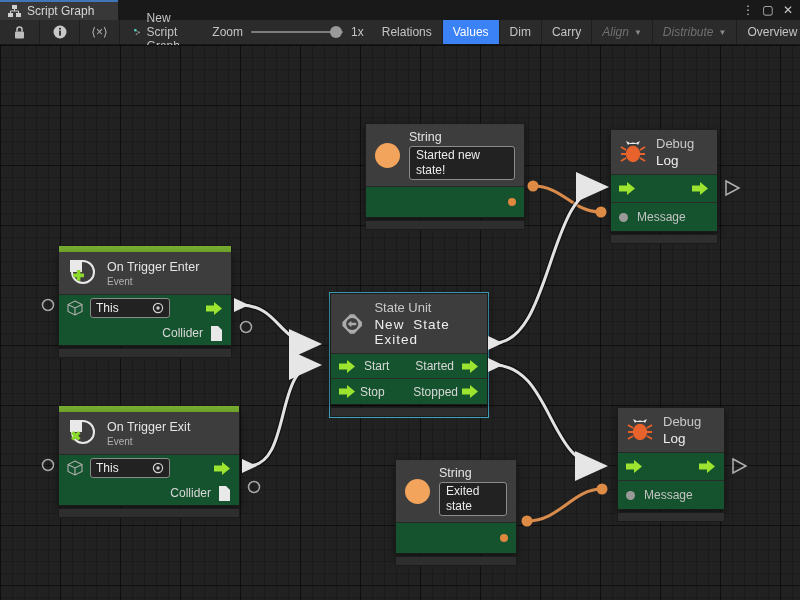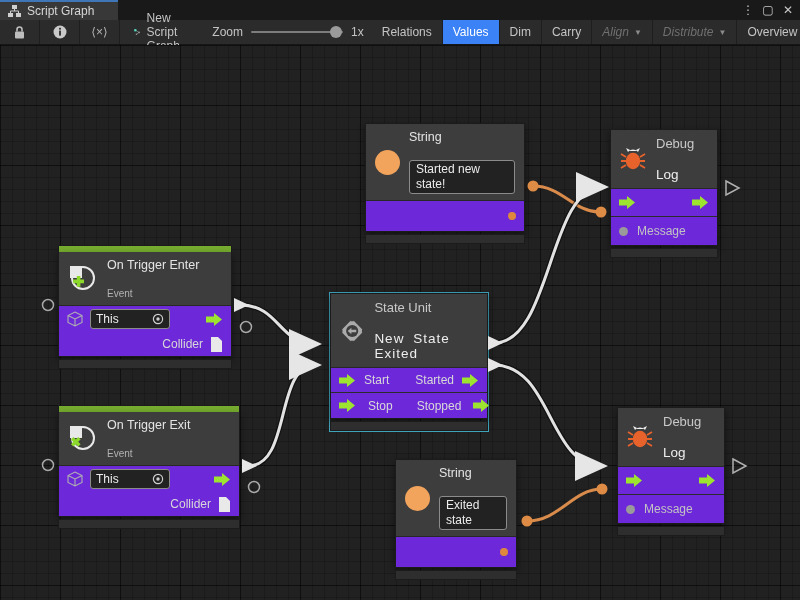--- a/index.html
+++ b/index.html
@@ -34,27 +34,27 @@
       linear-gradient(rgba(0,0,0,.18) 1px,transparent 1px),
       linear-gradient(90deg,rgba(0,0,0,.18) 1px,transparent 1px);
     background-size:60px 60px,60px 60px,12px 12px,12px 12px;}
   svg.wires{position:absolute;left:0;top:0;width:800px;height:555px;pointer-events:none;z-index:5;}
 
   
   .node{position:absolute;z-index:2;}
   .node.selected{box-shadow:0 0 0 1px #3FA3BC;margin-top:10px;}
   .nmain{background:#363636;border:1px solid #1b1b1b;box-shadow:0 3px 7px rgba(0,0,0,.45);}
   .nhdr{background:#3d3d3d;display:flex;align-items:center;gap:9px;padding:6px 9px;border-bottom:1px solid #282828;}
-  .hcol{display:flex;flex-direction:column;gap:16px;}
+  .hcol{display:flex;flex-direction:column;gap:2px;}
   .ntitle{color:#e4e4e4;font-size:12.5px;}
   .nsub{color:#b2b2b2;font-size:10px;}
   .nsmalltop{color:#c9c9c9;font-size:13px;}
   .nbig{color:#eee;font-size:13.5px;}
   .spaced{letter-spacing:1px;word-spacing:4px;}
-  .nrow{display:flex;align-items:center;padding:0 8px;border-bottom:1px solid #2b2b2b;background:#6d28d9;}
+  .nrow{display:flex;align-items:center;padding:0 8px;border-bottom:1px solid #2b2b2b;background:#14532d;}
   .nrow:last-child{border-bottom:none;}
   .nfoot{height:10px;background:#2e2e2e;border:1px solid #1b1b1b;margin-top:2px;}
   .greenbar{height:7px;background:#76AC2F;border:1px solid #1b1b1b;border-bottom:none;}
   .nfield{background:#222;border:1px solid #8b8b8b;border-radius:3px;color:#ececec;font-size:12px;padding:1px 6px;line-height:15px;}
   .thisfield{display:flex;align-items:center;justify-content:space-between;width:80px;background:#222;border:1px solid #8b8b8b;border-radius:3px;color:#ececec;font-size:12px;padding:1px 5px;line-height:16px;}
   .plabel{color:#d8d8d8;font-size:12px;}
   .orange-circle{width:25px;height:25px;border-radius:50%;background:#F2A45C;flex:none;}
   .odot{width:8px;height:8px;border-radius:50%;background:#E0873E;}
   .gdot{width:9px;height:9px;border-radius:50%;background:#9a9a9a;}
   .spacer{flex:1;}
@@ -248,21 +248,21 @@
         <svg class="garrow" width="17" height="13" viewBox="0 0 17 13">
             <path d="M0,3.5 h8 V0 l8,6.5 -8,6.5 V9.5 H0 z" fill="#9CE42F"></path>
           </svg>
         <span class="plabel">Start</span>
         <span class="spacer"></span>
         <span class="plabel">Started</span>
         <svg class="garrow" width="17" height="13" viewBox="0 0 17 13">
             <path d="M0,3.5 h8 V0 l8,6.5 -8,6.5 V9.5 H0 z" fill="#9CE42F"></path>
           </svg>
       </div>
-      <div class="nrow" style="height:25px;gap:12px;">
+      <div class="nrow" style="height:25px;gap:4px;">
         <svg class="garrow" width="17" height="13" viewBox="0 0 17 13">
             <path d="M0,3.5 h8 V0 l8,6.5 -8,6.5 V9.5 H0 z" fill="#9CE42F"></path>
           </svg>
         <span class="plabel">Stop</span>
         <span class="spacer"></span>
         <span class="plabel">Stopped</span>
         <svg class="garrow" width="17" height="13" viewBox="0 0 17 13">
             <path d="M0,3.5 h8 V0 l8,6.5 -8,6.5 V9.5 H0 z" fill="#9CE42F"></path>
           </svg>
       </div>

